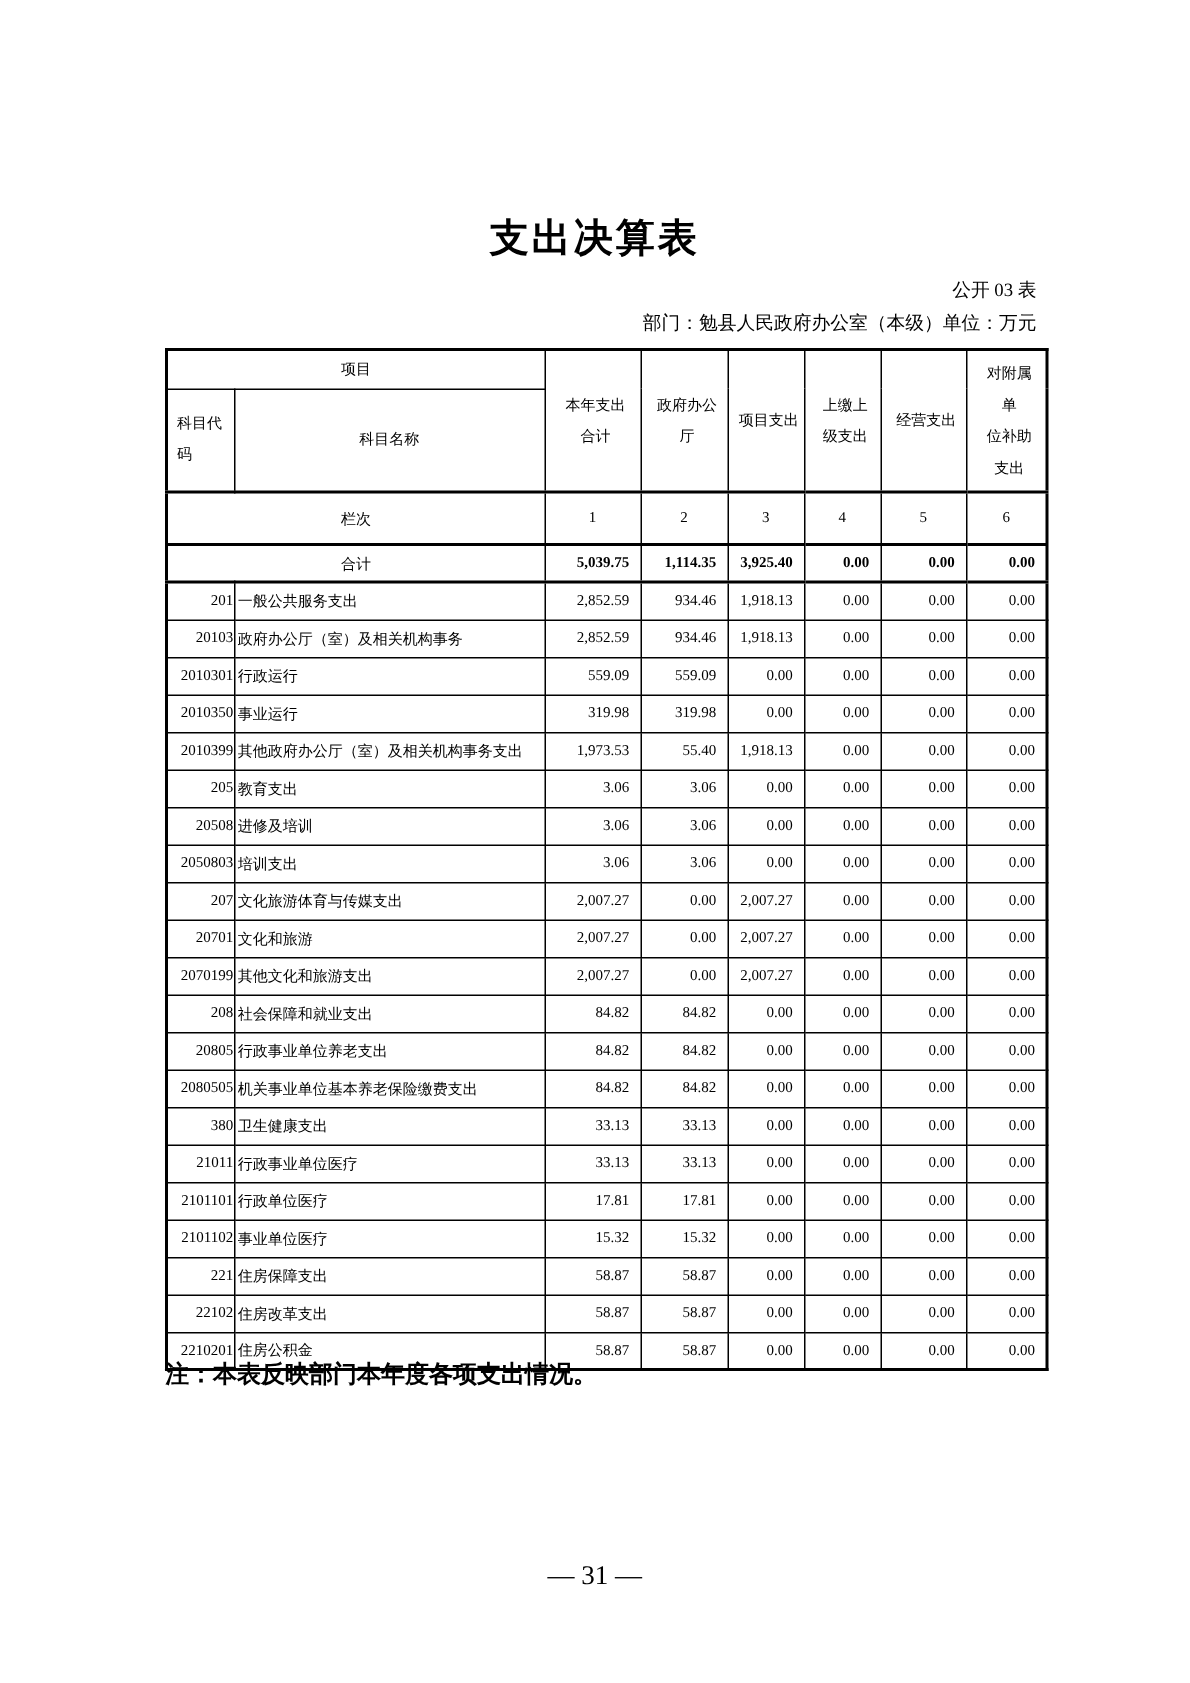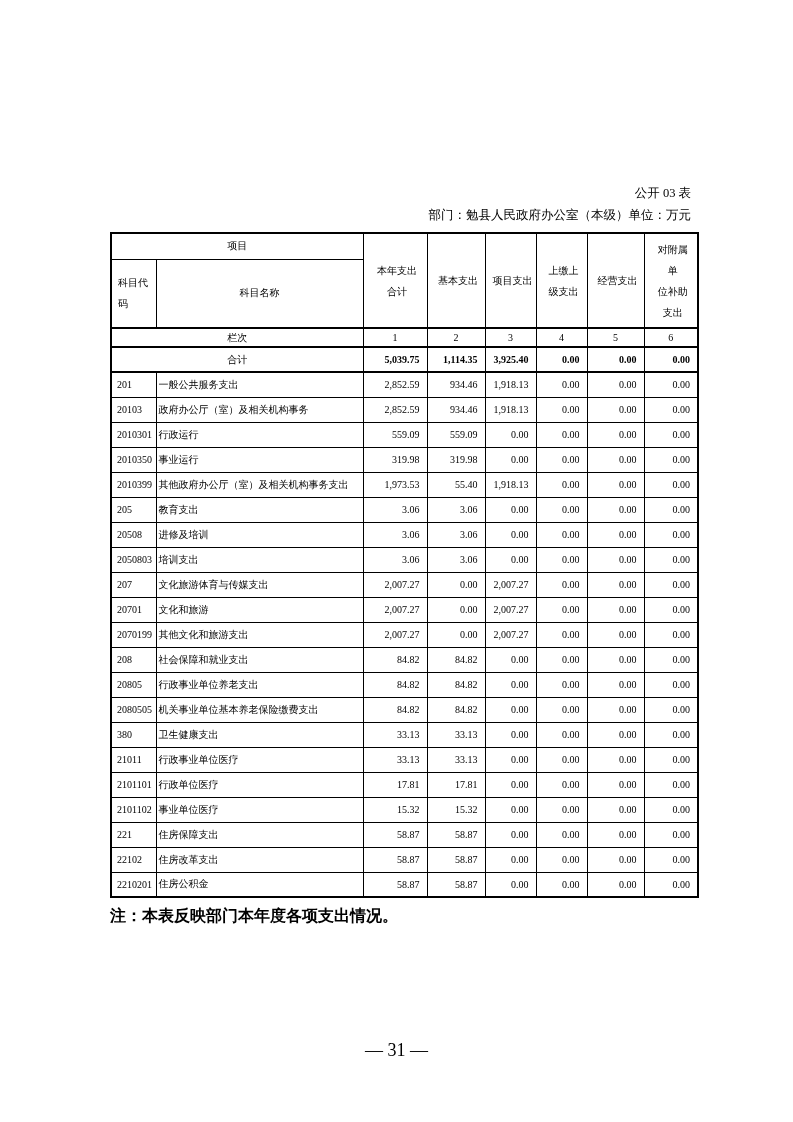--- a/index.html
+++ b/index.html
@@ -55,47 +55,48 @@
   tr.h2 td { height: 69px; }
   td.head-col {
     white-space: pre-line; text-align: left;
     padding-left: 6px; padding-right: 2px; line-height: 21px;
   }
   td.head-code {
     white-space: pre-line; text-align: left;
     padding-left: 6px; line-height: 21px;
   }
   td.head-name { text-align: center; }
-  tr.h3 td { height: 19px; text-align: center; }
+  tr.h3 td { height: 35px; text-align: center; }
   tr.h3 td { border-top: 2px solid #000; }
 
   tr.total td { height: 25px; border-top: 2px solid #000; border-bottom: 2px solid #000; }
   tr.total td.t-label { text-align: center; }
   tr.total td.num { font-weight: bold; }
 
   tbody.data tr td { height: 25px; }
-  td.code { text-align: left; padding-left: 5px; }
+  td.code { text-align: right; padding-left: 5px; }
   td.name { text-align: left; padding-left: 2px; }
   td.num  { text-align: right; padding-right: 7px; }
 
   .note {
     position: absolute; top: 906px; left: 110px;
     font-size: 16px;
     font-weight: bold;
   }
   .page-number {
     position: absolute; top: 1040px; left: 0; width: 100%;
     text-align: center; font-size: 18px;
   }
 </style>
 </head>
 <body>
 
 <div class="page">
 
+  <div class="doc-title">支出决算表</div>
 
   <div class="form-code">公开 03 表</div>
 
   <div class="meta-row">
     <span>部门：勉县人民政府办公室（本级）</span>
     <span>单位：万元</span>
   </div>
 
   <div class="table-wrap">
     <table class="report">
@@ -107,21 +108,21 @@
           <col class="c-v2">
         <col class="c-v3">
           <col class="c-v4">
           <col class="c-v5">
       </colgroup>
       <tbody>
         <tr class="h1">
           <td colspan="2">项目</td>
           <td rowspan="2" class="head-col">本年支出
 合计</td>
-          <td rowspan="2" class="head-col">基本支出</td>
+          <td rowspan="2" class="head-col">政府办公厅</td>
           <td rowspan="2" class="head-col">项目支出</td>
           <td rowspan="2" class="head-col">上缴上
 级支出</td>
           <td rowspan="2" class="head-col">经营支出</td>
           <td rowspan="2" class="head-col">对附属
 单
 位补助
 支出</td>
         </tr>
         <tr class="h2">

